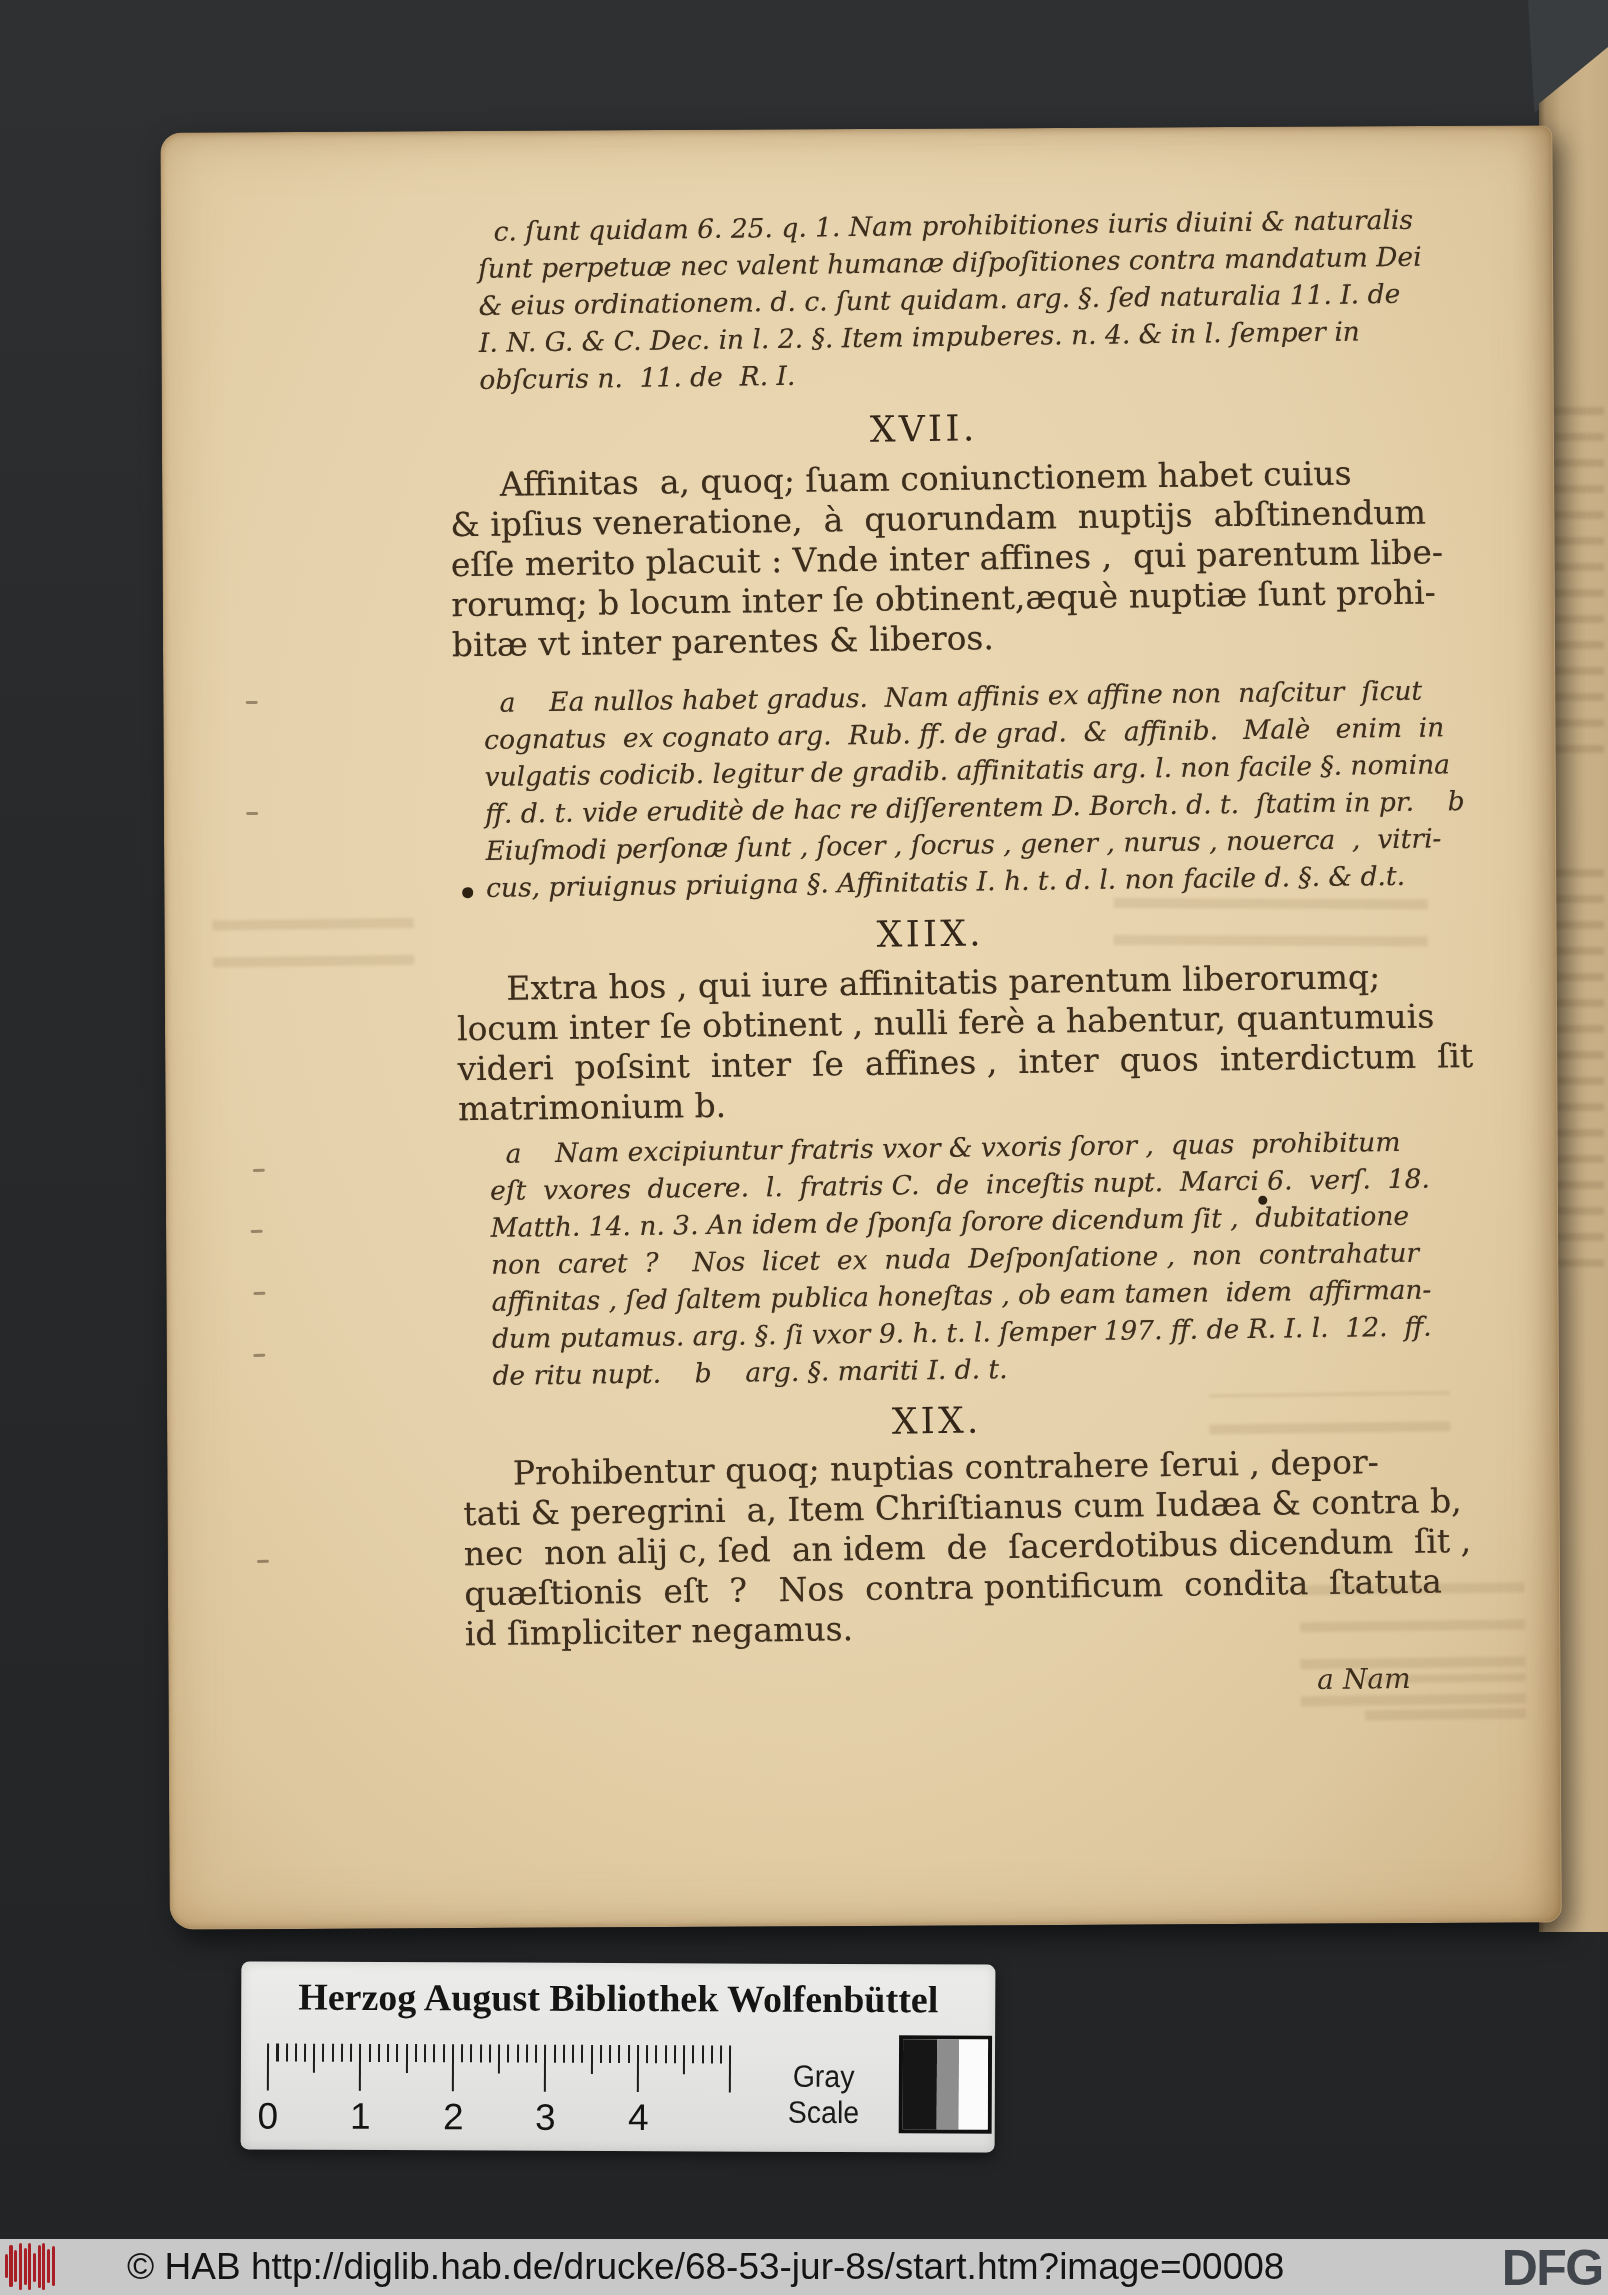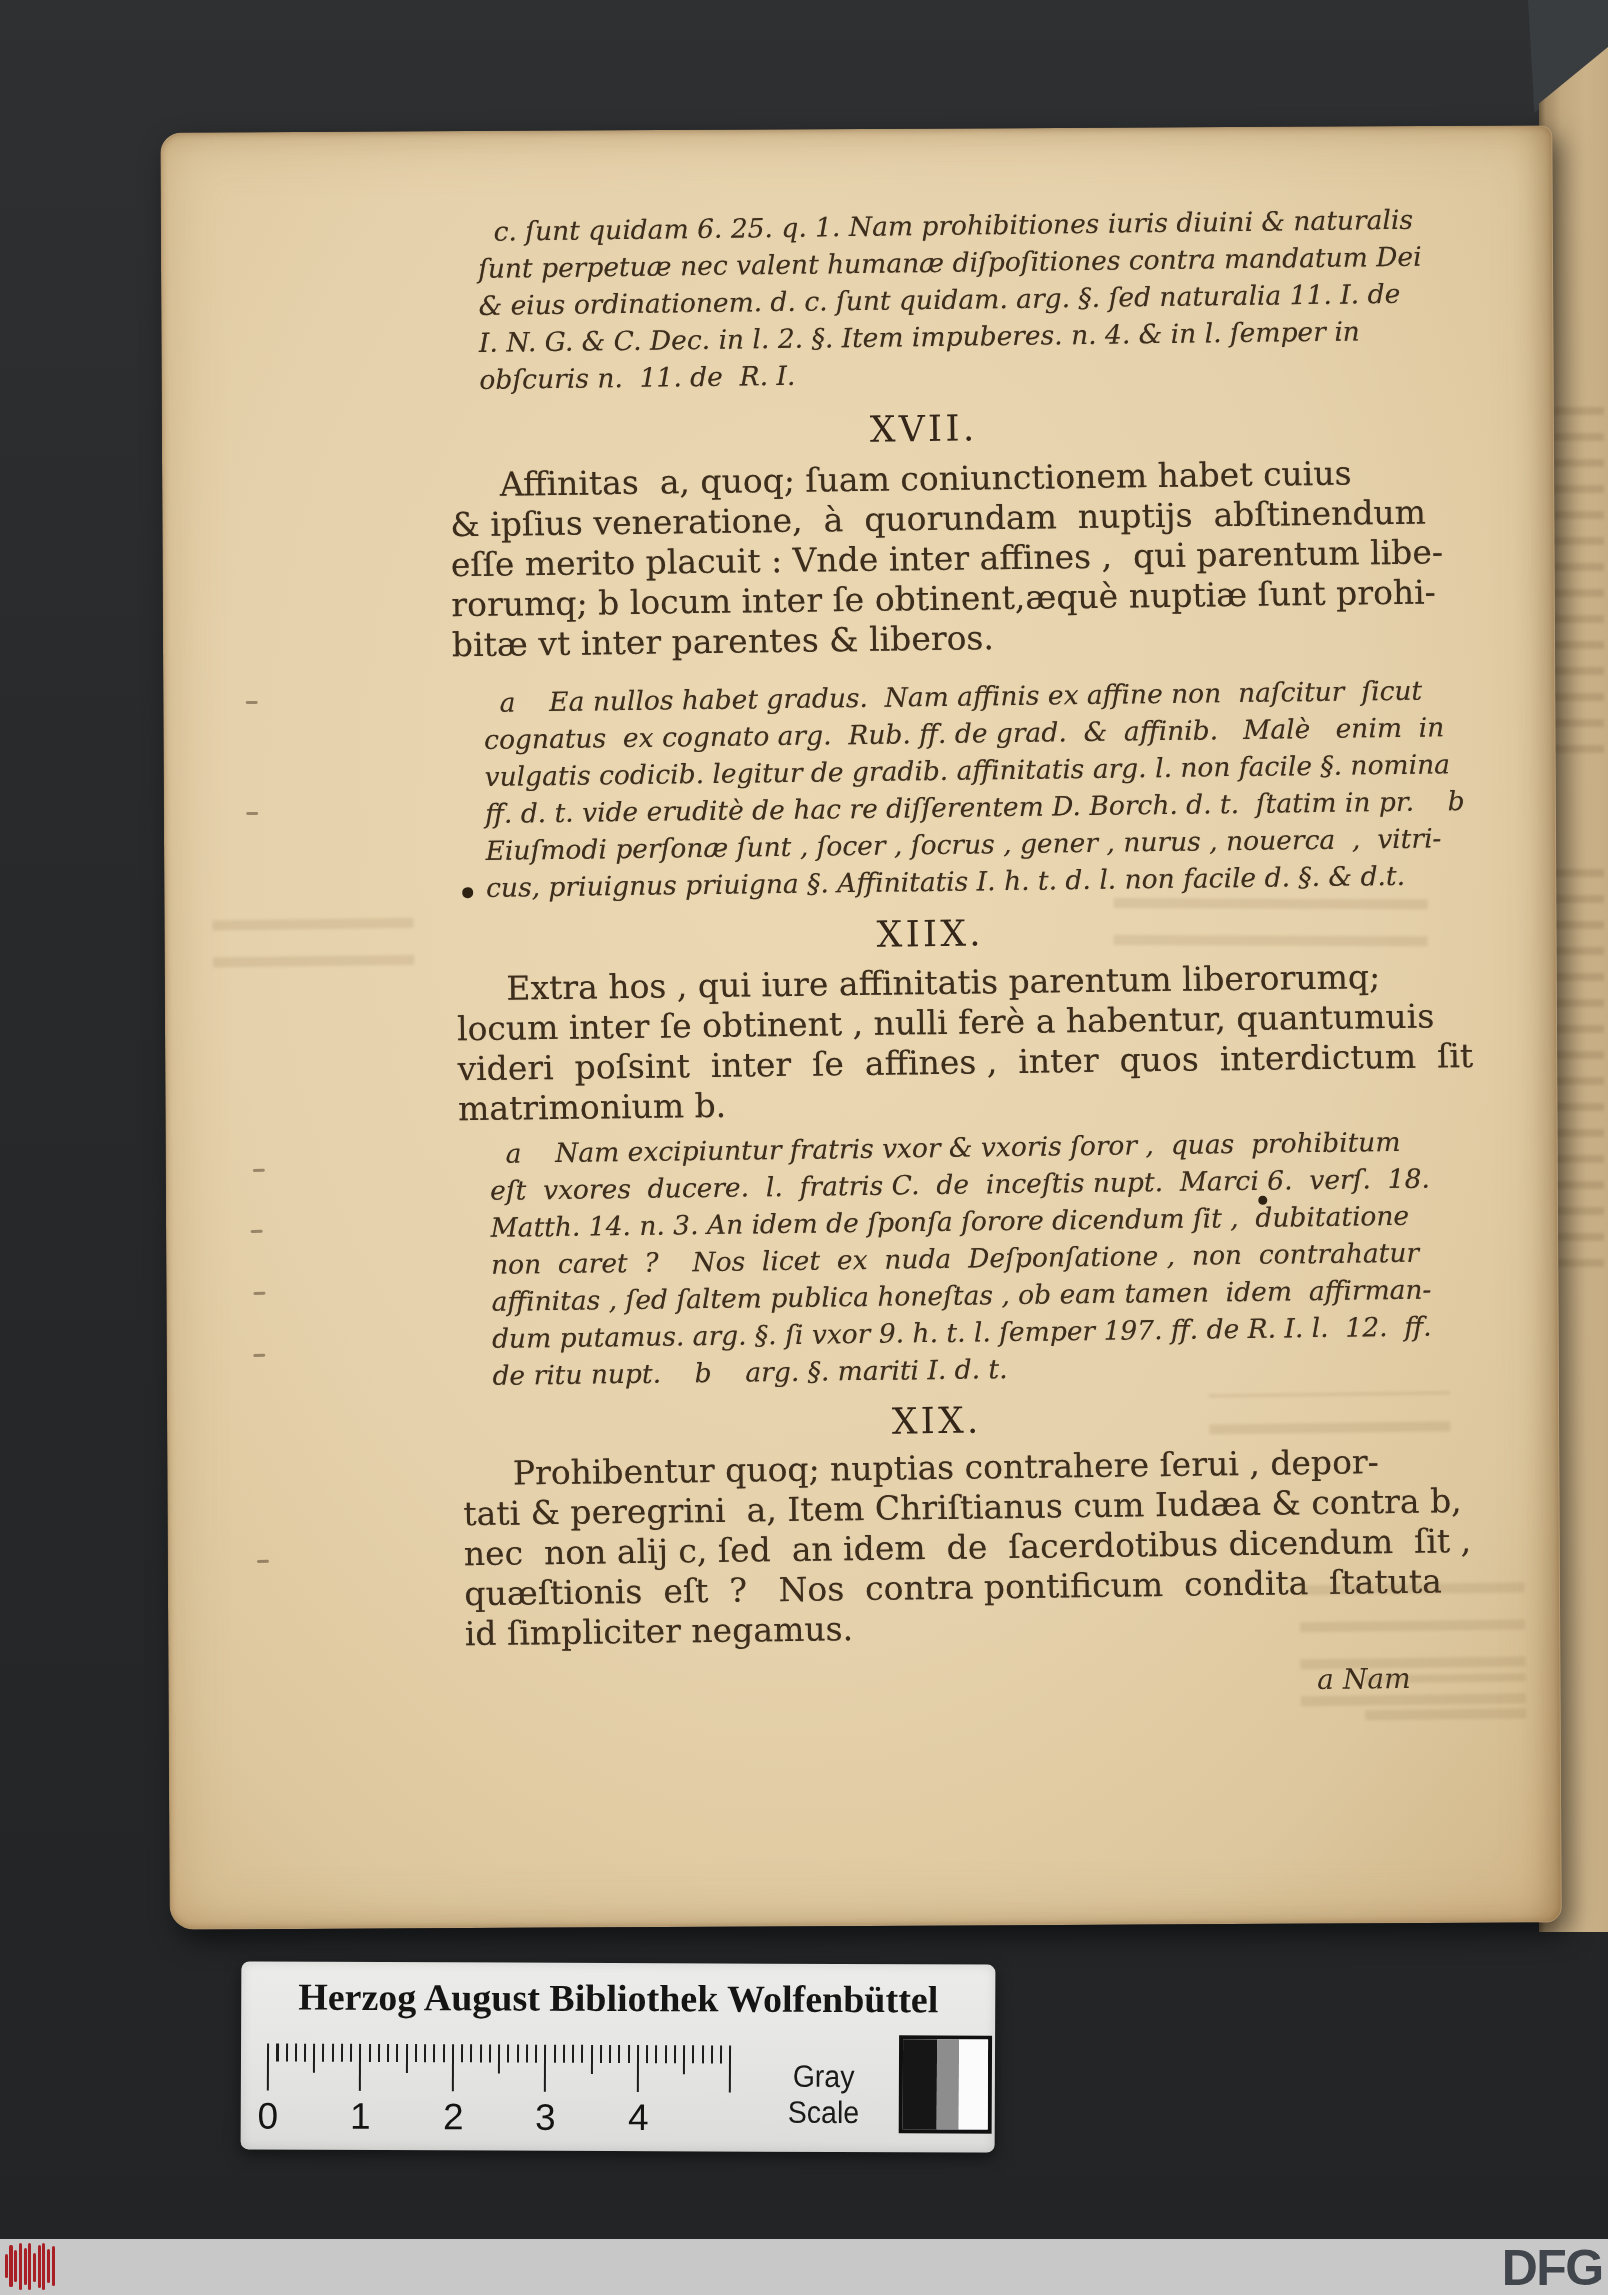--- a/index.html
+++ b/index.html
@@ -256,15 +256,16 @@
       <span class="hab-bar" style="height: 32px; margin-top: 7.2px;"></span>
       <span class="hab-bar" style="height: 47px; margin-top: 0px;"></span>
       <span class="hab-bar" style="height: 37px; margin-top: 4.8px;"></span>
       <span class="hab-bar" style="height: 47px; margin-top: 0px;"></span>
       <span class="hab-bar" style="height: 29px; margin-top: 9.7px;"></span>
       <span class="hab-bar" style="height: 43px; margin-top: 1.6px;"></span>
       <span class="hab-bar" style="height: 47px; margin-top: 0px;"></span>
       <span class="hab-bar" style="height: 34px; margin-top: 6.4px;"></span>
       <span class="hab-bar" style="height: 40px; margin-top: 3.2px;"></span>
     </div>
+  <div class="footer-text">© HAB http://diglib.hab.de/drucke/68-53-jur-8s/start.htm?image=00008</div>
   <div class="dfg-logo">DFG</div>
 </div>
 
 
 </body></html>

